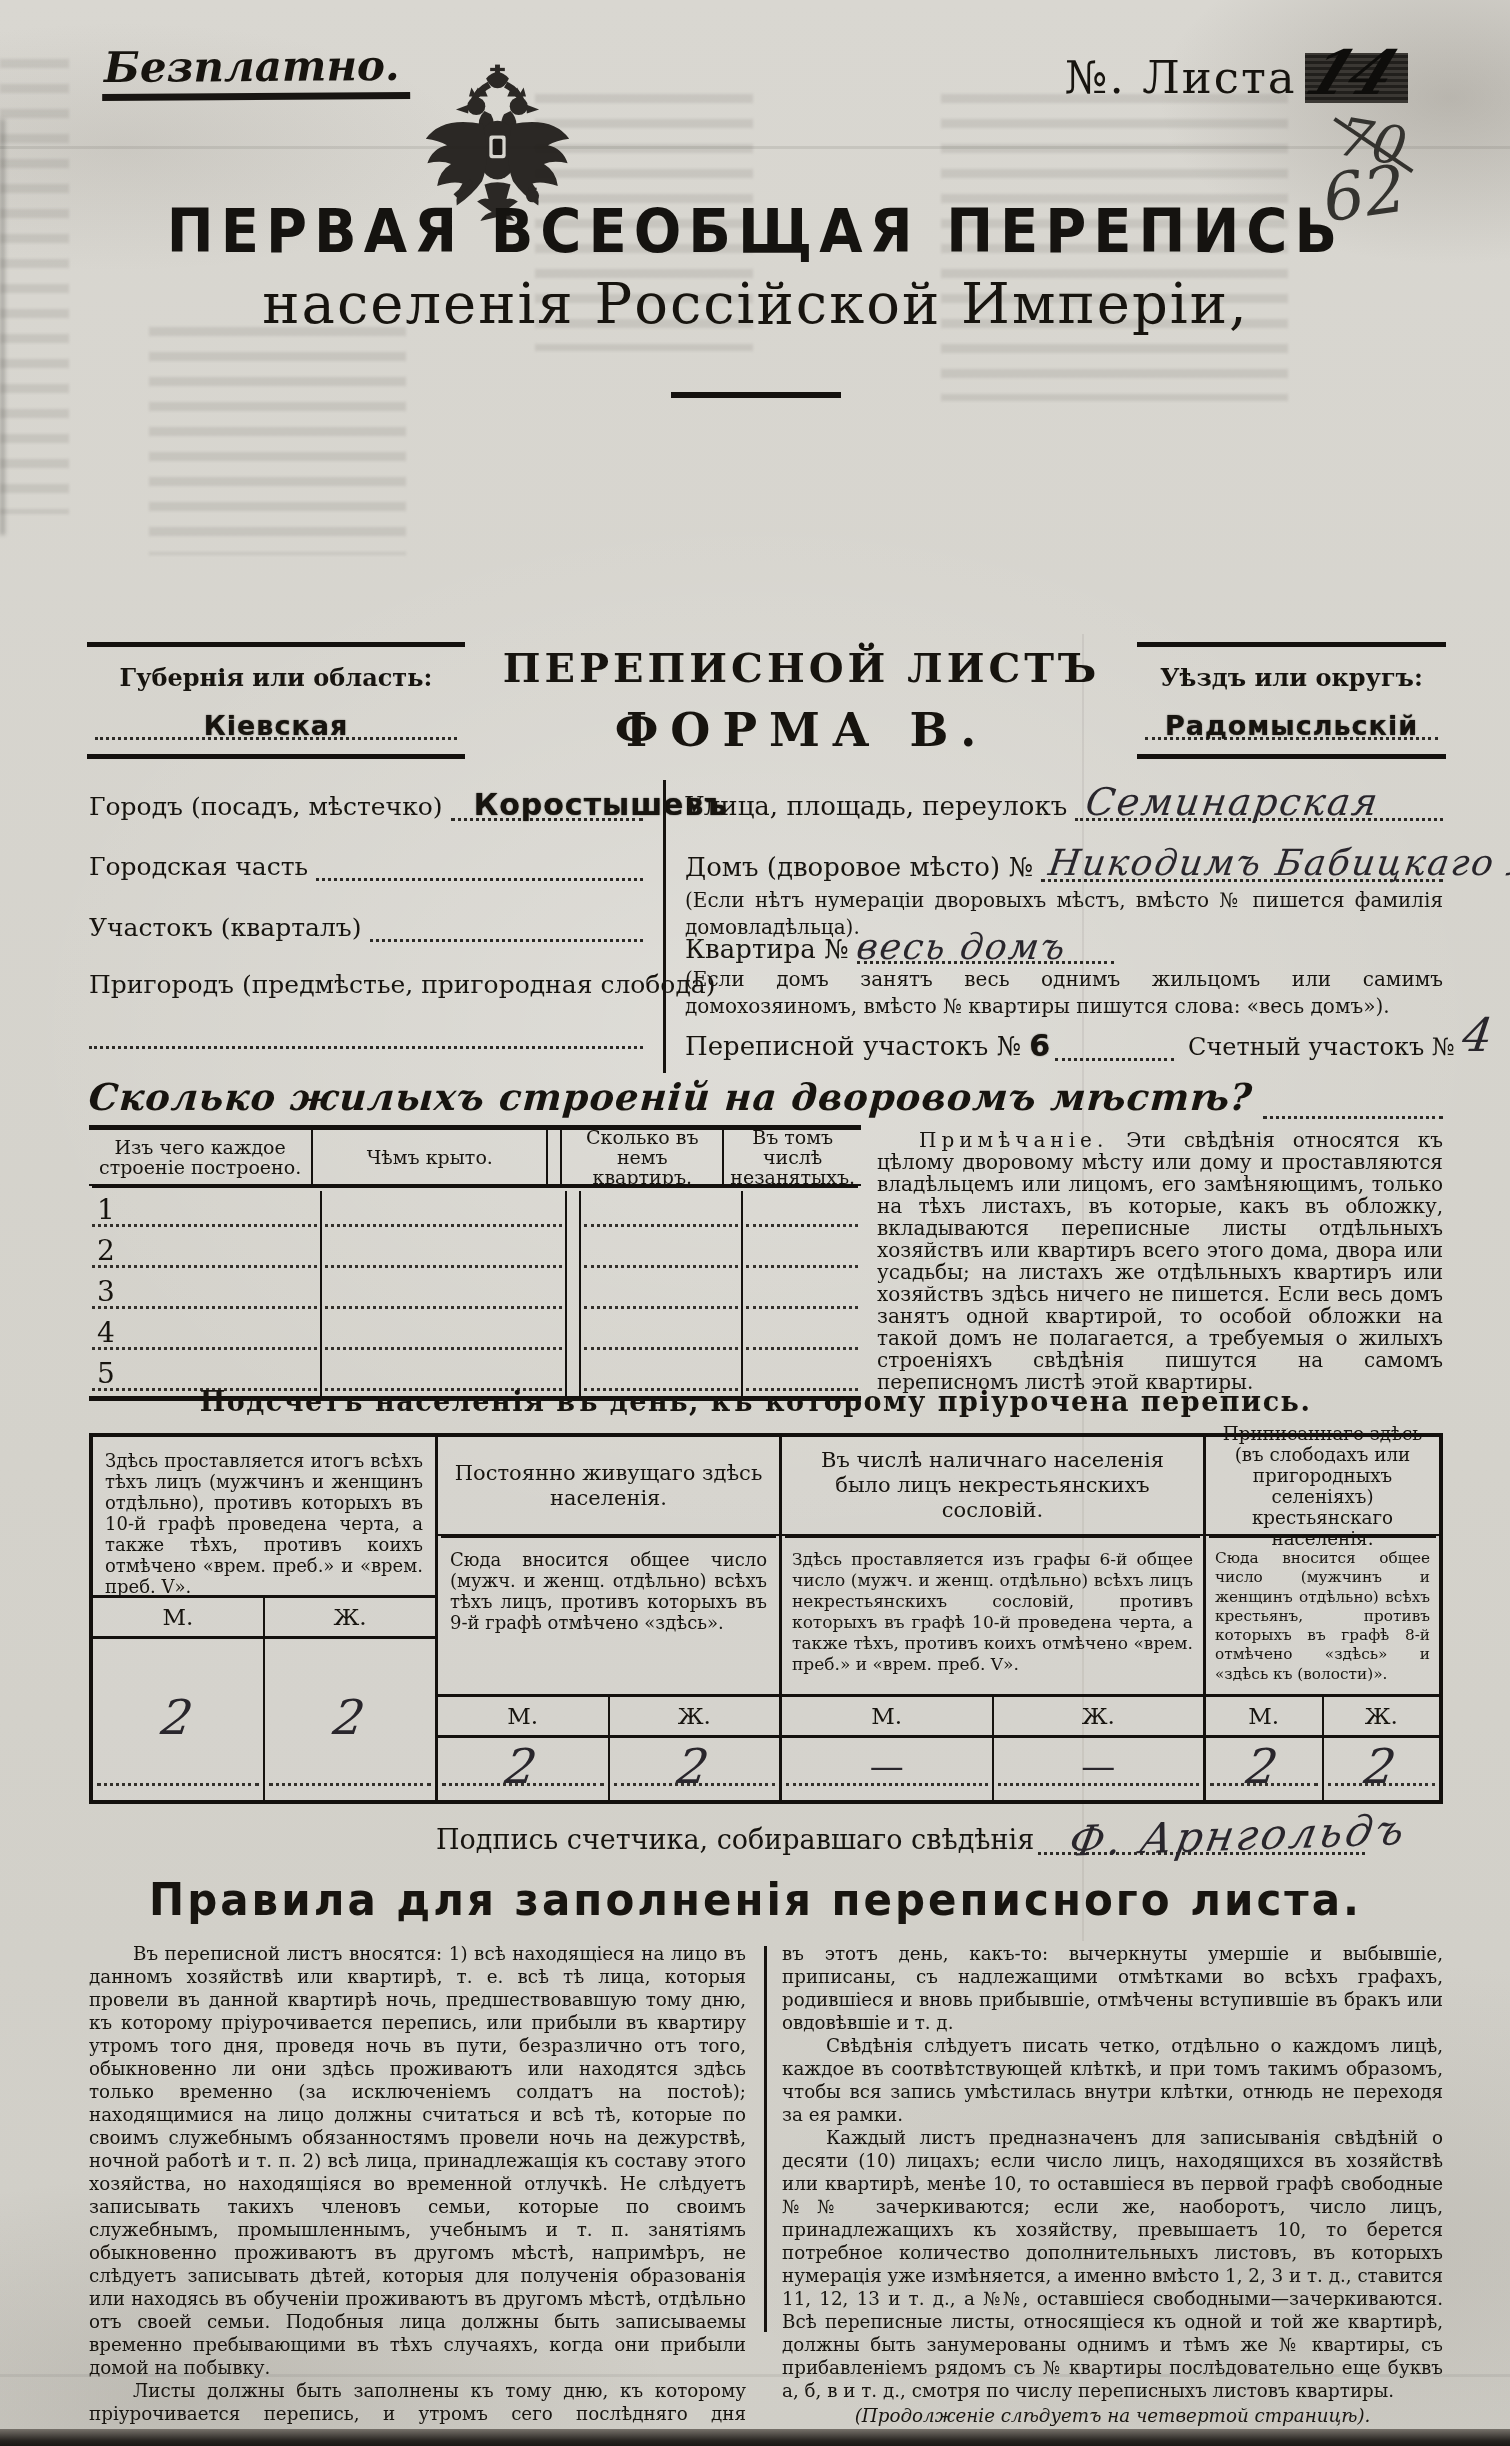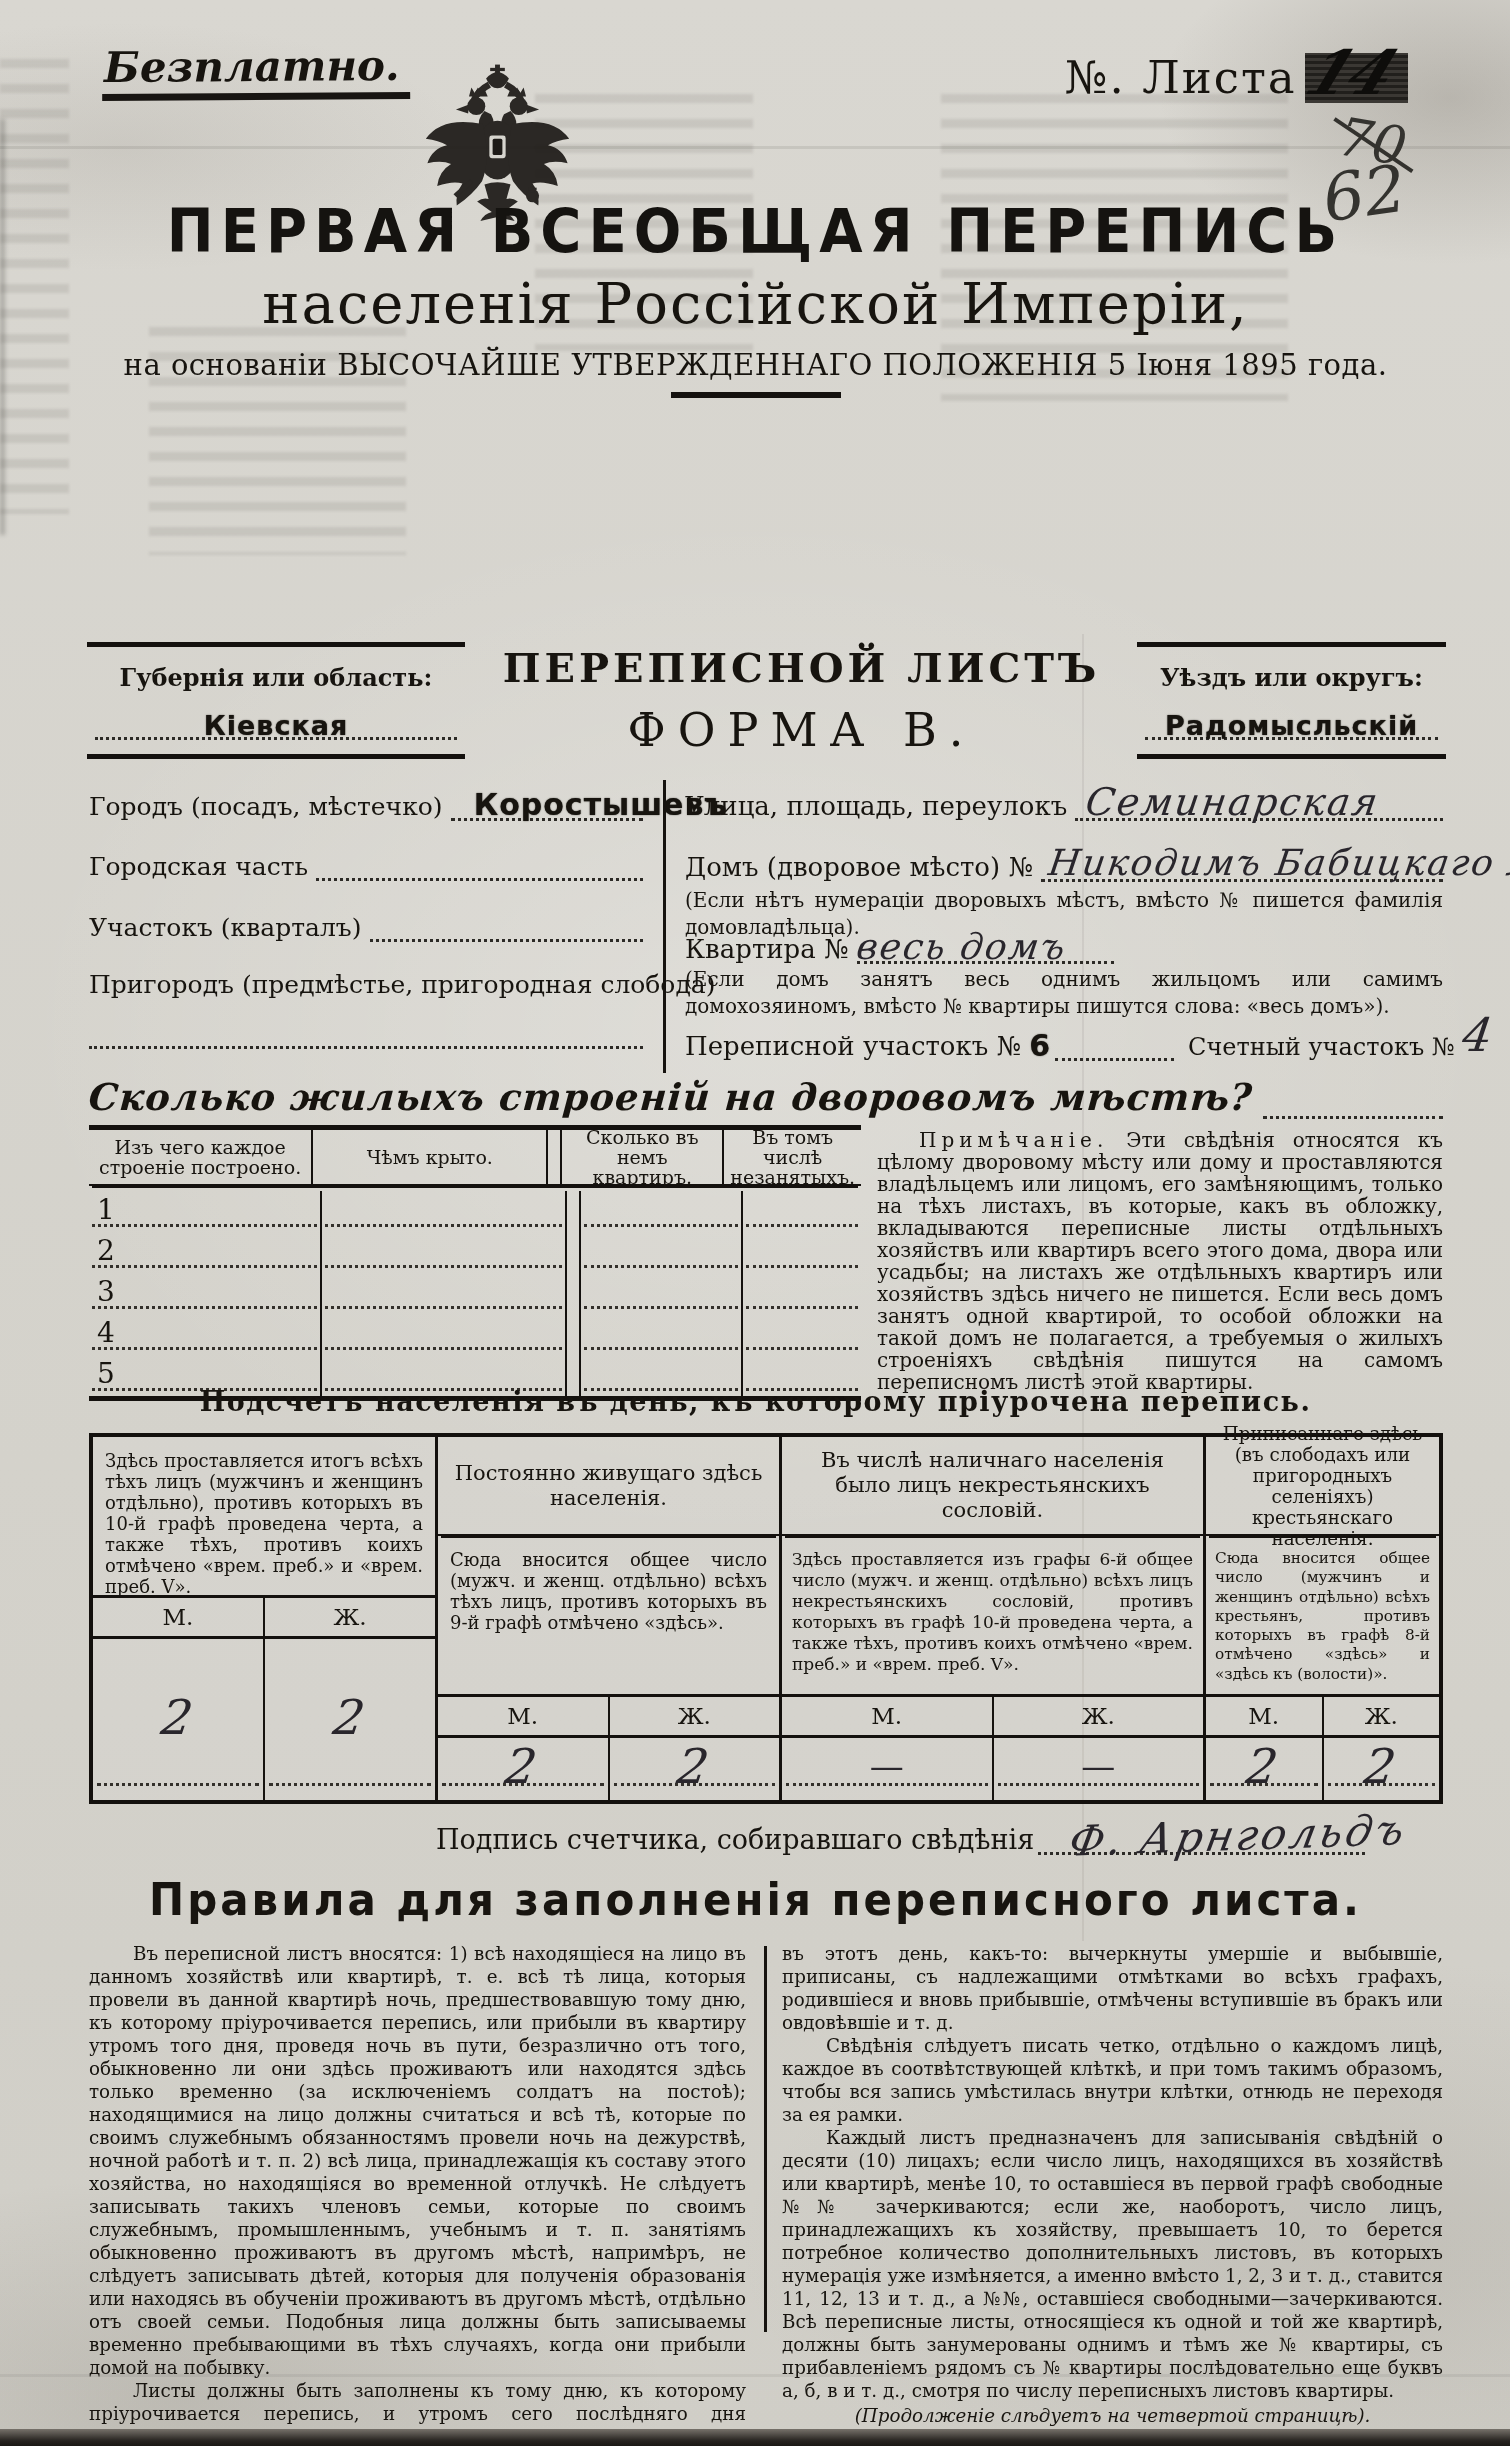--- a/index.html
+++ b/index.html
@@ -48,21 +48,21 @@
   .subtitle{left:0;right:0;top:271px;text-align:center;font-size:56px;letter-spacing:2px;color:#17140f;}
   .basis{left:0;right:0;top:348px;text-align:center;font-size:29px;letter-spacing:0.5px;}
   .rule{left:50%;top:392px;width:170px;height:6px;margin-left:-85px;background:#14110e;}
 
   .pbox{top:642px;height:117px;border-top:5px solid #14110e;border-bottom:5px solid #14110e;box-sizing:border-box;}
   .pbox-label{margin-top:16px;text-align:center;font-weight:700;font-size:24px;}
   .pbox-line{position:absolute;left:8px;right:8px;bottom:14px;border-bottom:3px dotted #2c2a26;height:34px;}
   .pbox-line .stamp{position:absolute;left:0;right:0;bottom:-4px;text-align:center;font-size:27px;}
   .formtitle{top:644px;left:465px;width:673px;text-align:center;}
   .formtitle .l1{font-weight:700;font-size:40px;letter-spacing:4px;}
-  .formtitle .l2{margin-top:12px;font-weight:400;font-size:46px;letter-spacing:12px;}
+  .formtitle .l2{margin-top:12px;font-weight:700;font-size:46px;letter-spacing:12px;}
 
   .frow{display:flex;align-items:flex-end;}
   .flabel{white-space:nowrap;font-size:25px;padding-right:8px;}
   .dotline{flex:1;border-bottom:3px dotted #2c2a26;position:relative;height:34px;}
   .dotline .fval{position:absolute;bottom:-4px;}
   .addr-div{left:663px;top:780px;width:3px;height:293px;background:#16130f;}
   .note-sm{font-size:20px;line-height:1.35;text-align:justify;}
 
   .script-q{left:89px;top:1075px;width:1354px;display:flex;align-items:flex-end;}
   .script-q .q{font-style:italic;font-weight:700;font-size:37px;letter-spacing:1px;white-space:nowrap;transform:skewX(-4deg);}
@@ -175,21 +175,20 @@
     <span>№. Листа</span><span class="sheetbox"><span class="sheetval">14</span></span>
   </div>
   <div class="abs annot annot70">
     <span>70</span>
     <div class="strike"></div>
   </div>
   <div class="abs annot annot62">62</div>
 
   <div class="abs main-title">ПЕРВАЯ ВСЕОБЩАЯ ПЕРЕПИСЬ</div>
   <div class="abs subtitle">населенія Россійской Имперіи,</div>
-  <div class="abs basis">на основаніи ВЫСОЧАЙШЕ УТВЕРЖДЕННАГО ПОЛОЖЕНІЯ 5 Іюня 1895 года.</div>
   <div class="abs rule"></div>
 
   <div class="abs pbox" style="left:87px;width:378px;">
     <div class="pbox-label">Губернія или область:</div>
     <div class="pbox-line">
       <span class="stamp">Кіевская</span>
     </div>
   </div>
   <div class="abs formtitle">
     <div class="l1">ПЕРЕПИСНОЙ ЛИСТЪ</div>

